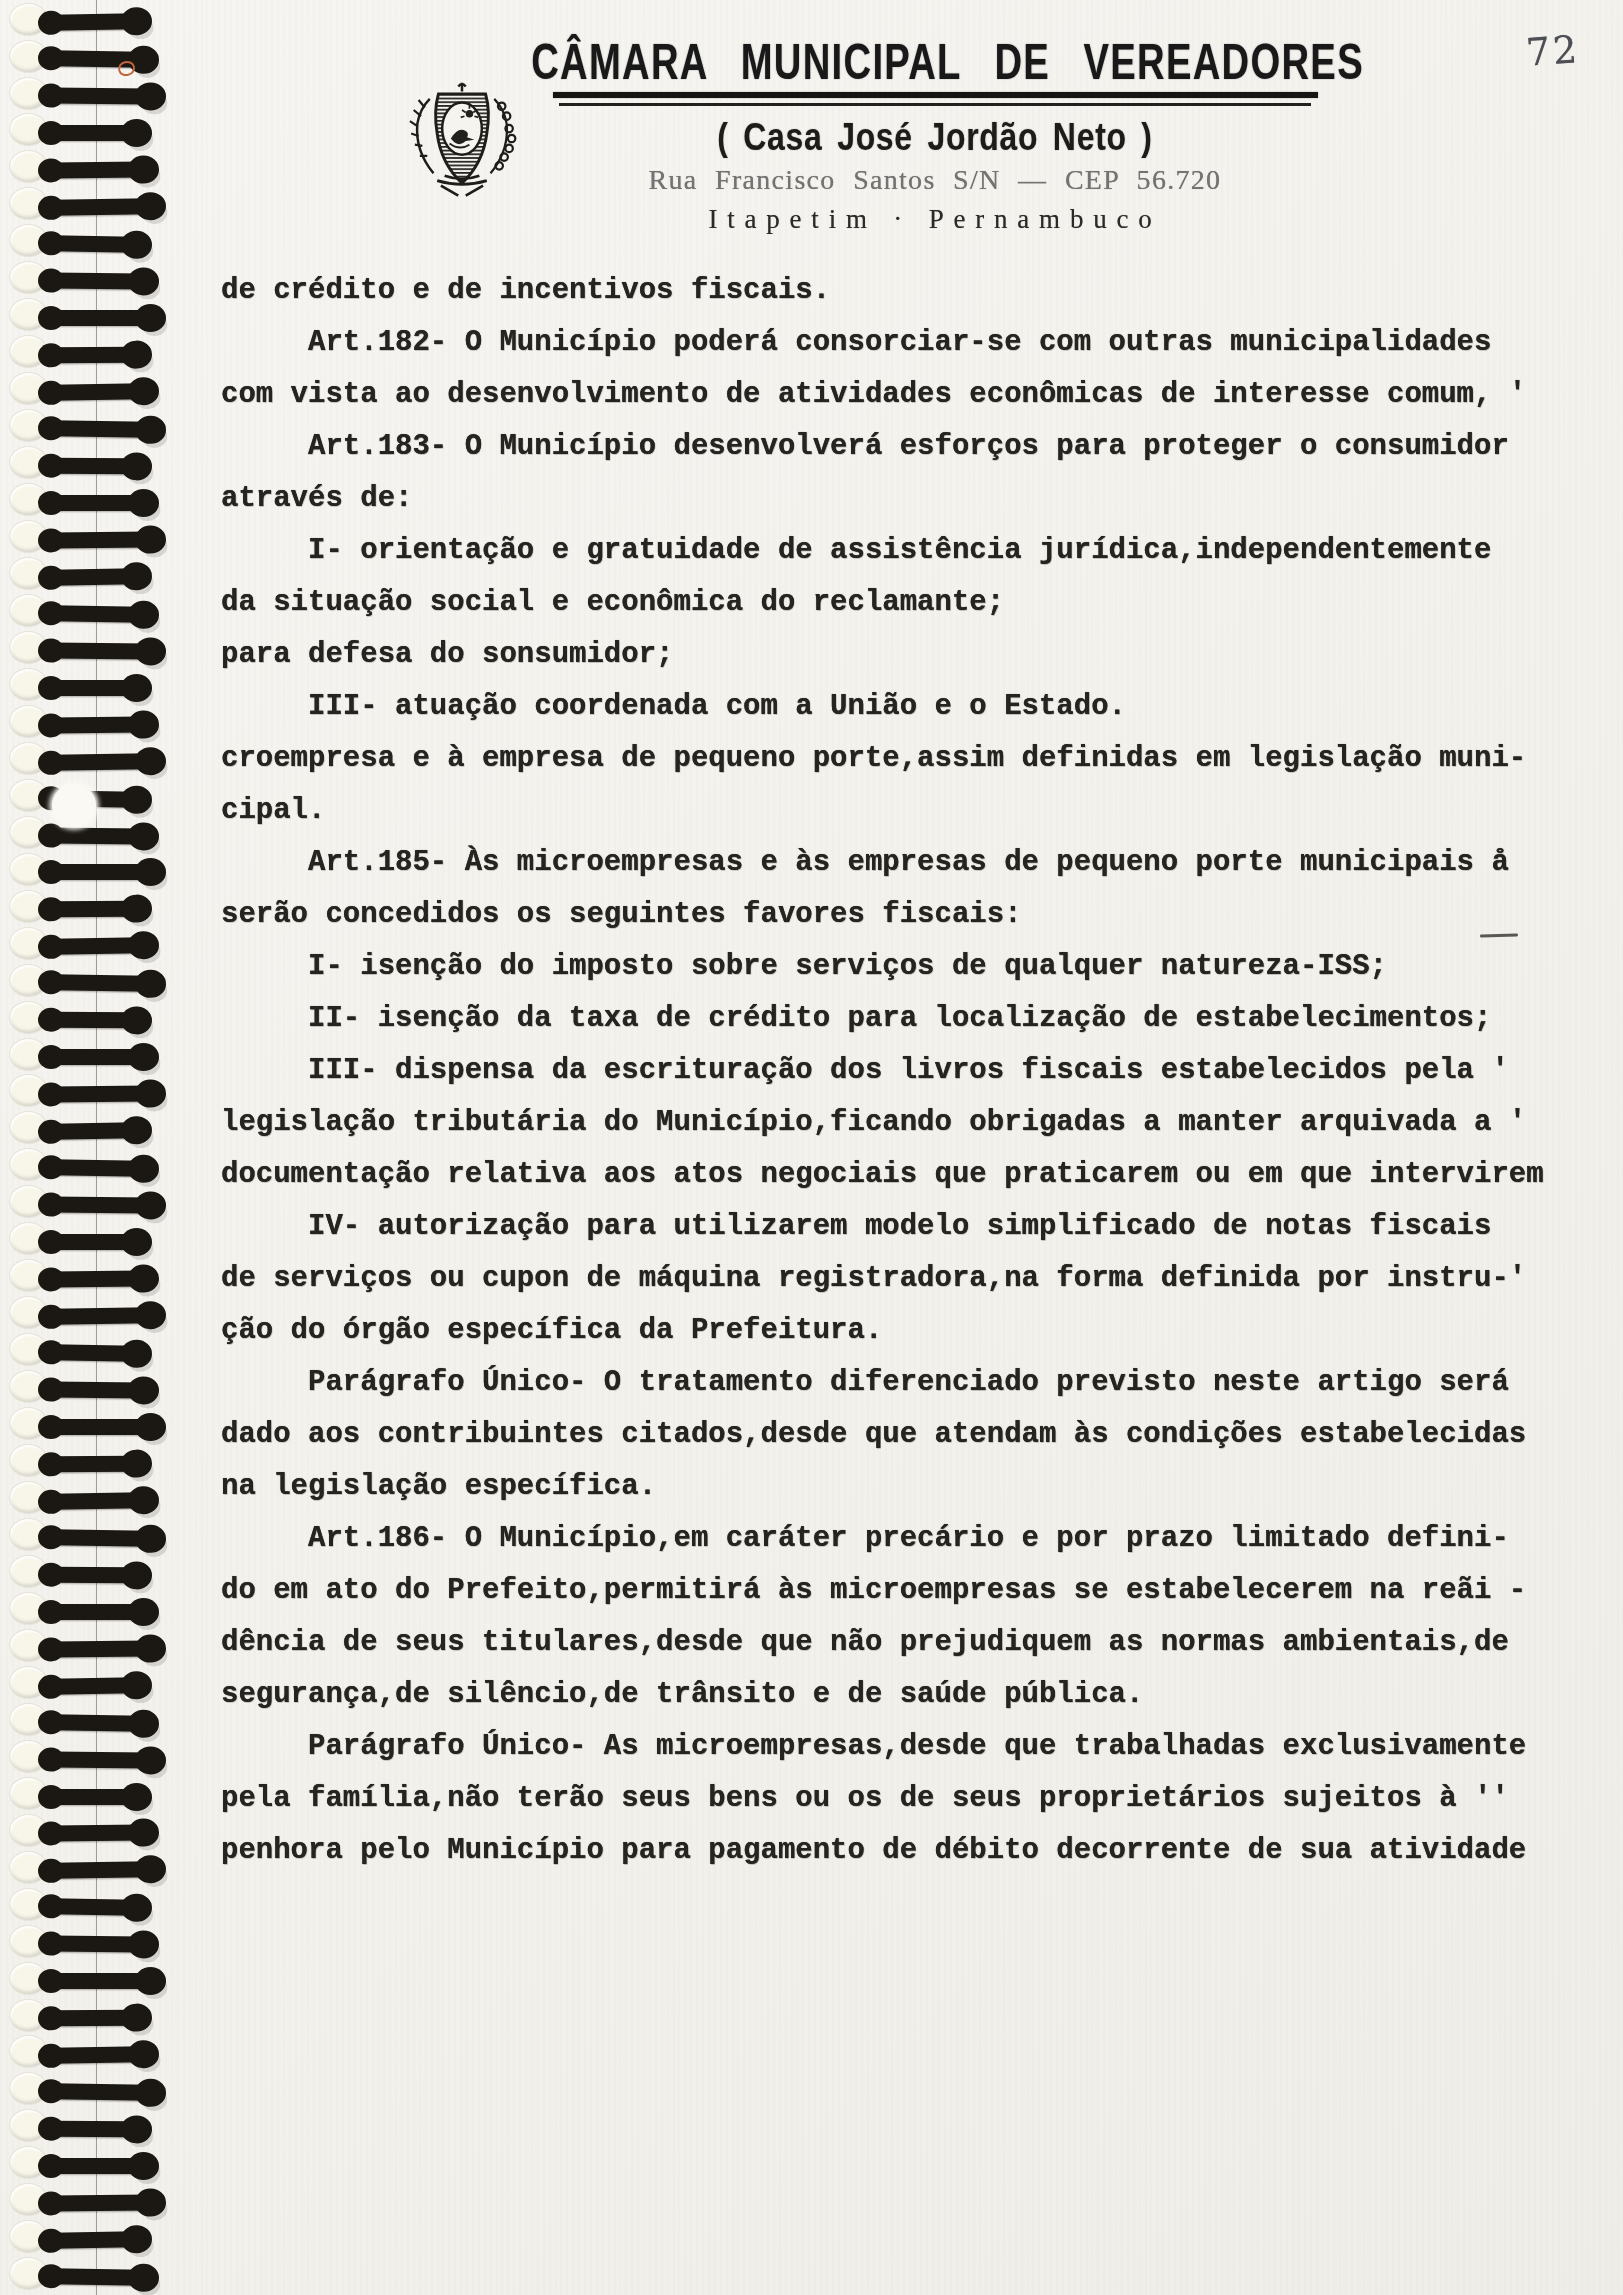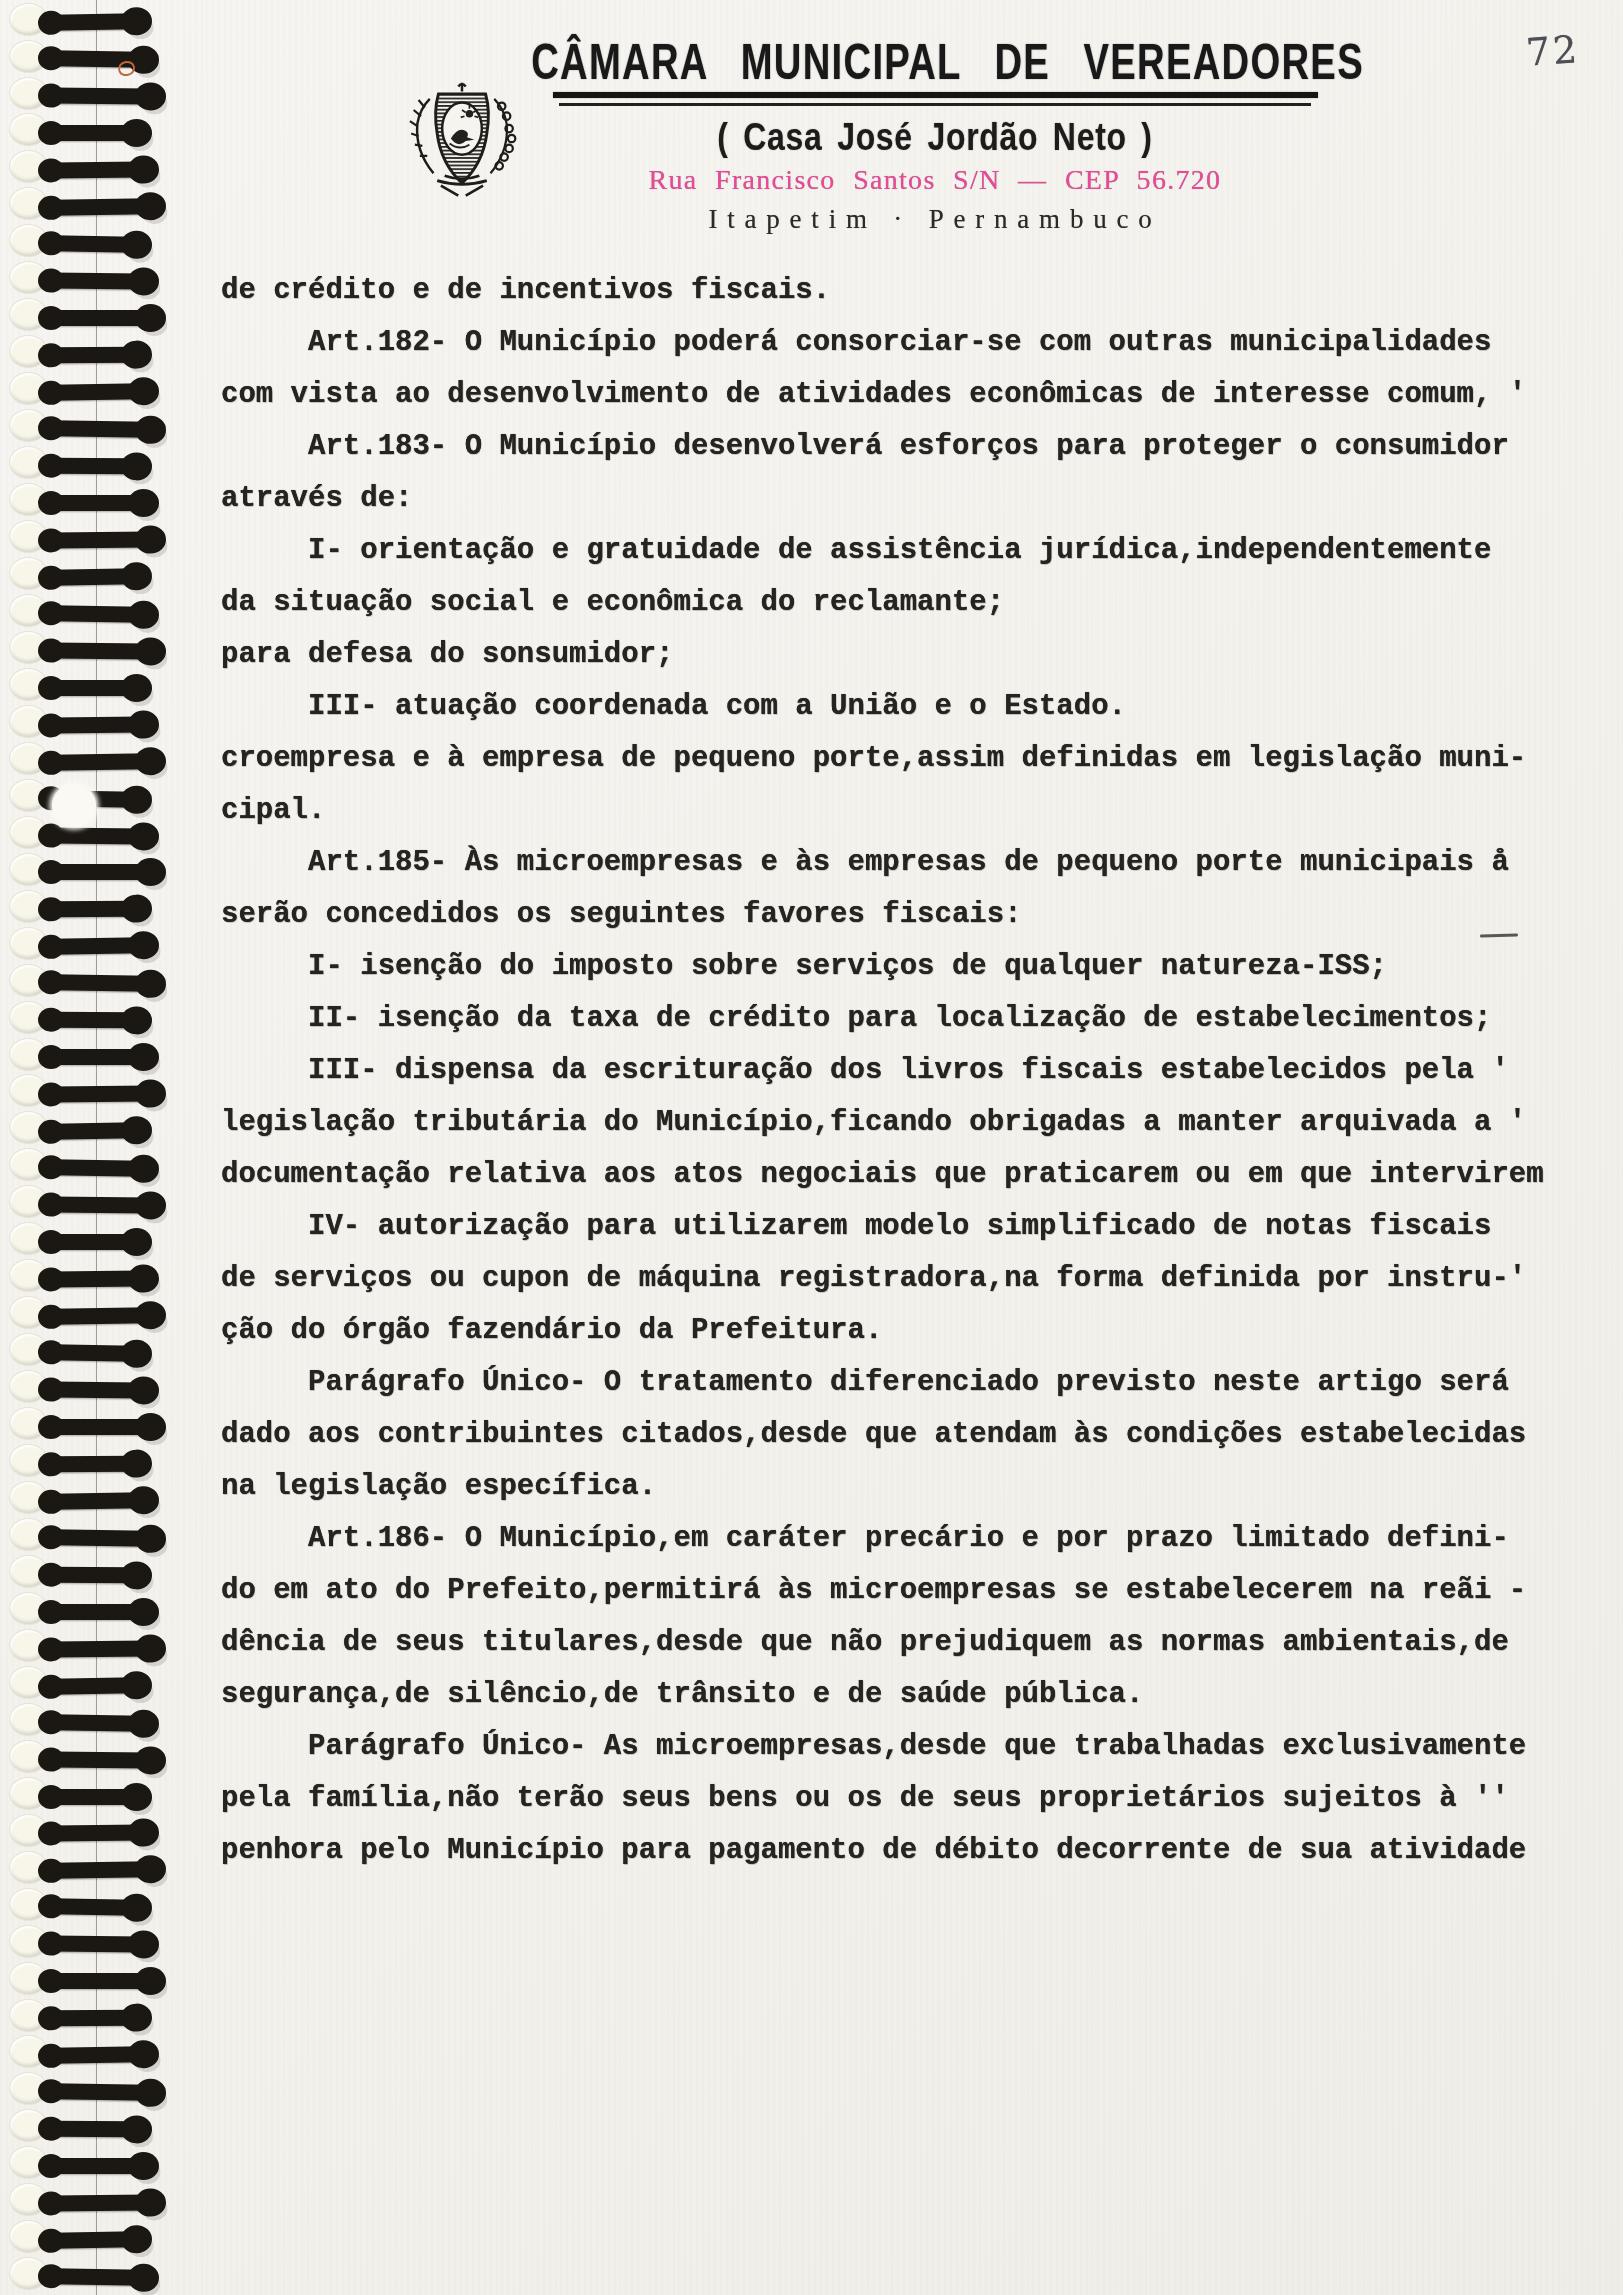--- a/index.html
+++ b/index.html
@@ -37,21 +37,21 @@
     transform:scale(0.98,1.28);transform-origin:center top;
     text-shadow:0 0 1.3px rgba(20,20,20,0.45);}
   .rule-wrap{margin-top:14.4px;}
   .rule1{height:5.9px;background:#171513;width:765px;margin:0 auto;
     box-shadow:0 0 1.3px rgba(0,0,0,.5);}
   .rule2{height:3.3px;background:#23201d;width:752px;margin:4.6px auto 0 auto;}
   .house-line{margin-top:9.2px;font-weight:bold;font-size:33px;color:#1d1c1a;
     letter-spacing:0.7px;word-spacing:5.2px;transform:scale(0.97,1.18);transform-origin:center top;
     text-shadow:0 0 1.3px rgba(20,20,20,0.4);white-space:nowrap;}
   .addr-line{margin-top:10.5px;font-family:"Liberation Serif", serif;font-size:28px;
-    color:#ec4899;letter-spacing:1.3px;word-spacing:9.2px;white-space:nowrap;
+    color:#737373;letter-spacing:1.3px;word-spacing:9.2px;white-space:nowrap;
     text-shadow:0 0 0.7px rgba(30,30,30,0.5);}
   .city-line{margin-top:7.9px;font-family:"Liberation Serif", serif;font-size:27px;
     color:#2c2a27;letter-spacing:9.8px;white-space:nowrap;
     text-shadow:0 0 0.7px rgba(30,30,30,0.5);}
 
   
   .logo{position:absolute;left:400px;top:77px;width:124px;height:128px;z-index:4;}
 
   
   .page-number{position:absolute;left:1526px;top:29px;font-family:"DejaVu Serif", serif;
@@ -282,21 +282,21 @@
     <div class="tline">cipal.</div>
     <div class="tline">     Art.185- Às microempresas e às empresas de pequeno porte municipais å</div>
     <div class="tline">serão concedidos os seguintes favores fiscais:</div>
     <div class="tline">     I- isenção do imposto sobre serviços de qualquer natureza-ISS;</div>
     <div class="tline">     II- isenção da taxa de crédito para localização de estabelecimentos;</div>
     <div class="tline">     III- dispensa da escrituração dos livros fiscais estabelecidos pela '</div>
     <div class="tline">legislação tributária do Município,ficando obrigadas a manter arquivada a '</div>
     <div class="tline">documentação relativa aos atos negociais que praticarem ou em que intervirem</div>
     <div class="tline">     IV- autorização para utilizarem modelo simplificado de notas fiscais</div>
     <div class="tline">de serviços ou cupon de máquina registradora,na forma definida por instru-'</div>
-    <div class="tline">ção do órgão fazendário da Prefeitura.</div>
+    <div class="tline">ção do órgão específica da Prefeitura.</div>
     <div class="tline">     Parágrafo Único- O tratamento diferenciado previsto neste artigo será</div>
     <div class="tline">dado aos contribuintes citados,desde que atendam às condições estabelecidas</div>
     <div class="tline">na legislação específica.</div>
     <div class="tline">     Art.186- O Município,em caráter precário e por prazo limitado defini-</div>
     <div class="tline">do em ato do Prefeito,permitirá às microempresas se estabelecerem na reãi -</div>
     <div class="tline">dência de seus titulares,desde que não prejudiquem as normas ambientais,de</div>
     <div class="tline">segurança,de silêncio,de trânsito e de saúde pública.</div>
     <div class="tline">     Parágrafo Único- As microempresas,desde que trabalhadas exclusivamente</div>
     <div class="tline">pela família,não terão seus bens ou os de seus proprietários sujeitos à ''</div>
     <div class="tline">penhora pelo Município para pagamento de débito decorrente de sua atividade</div>

